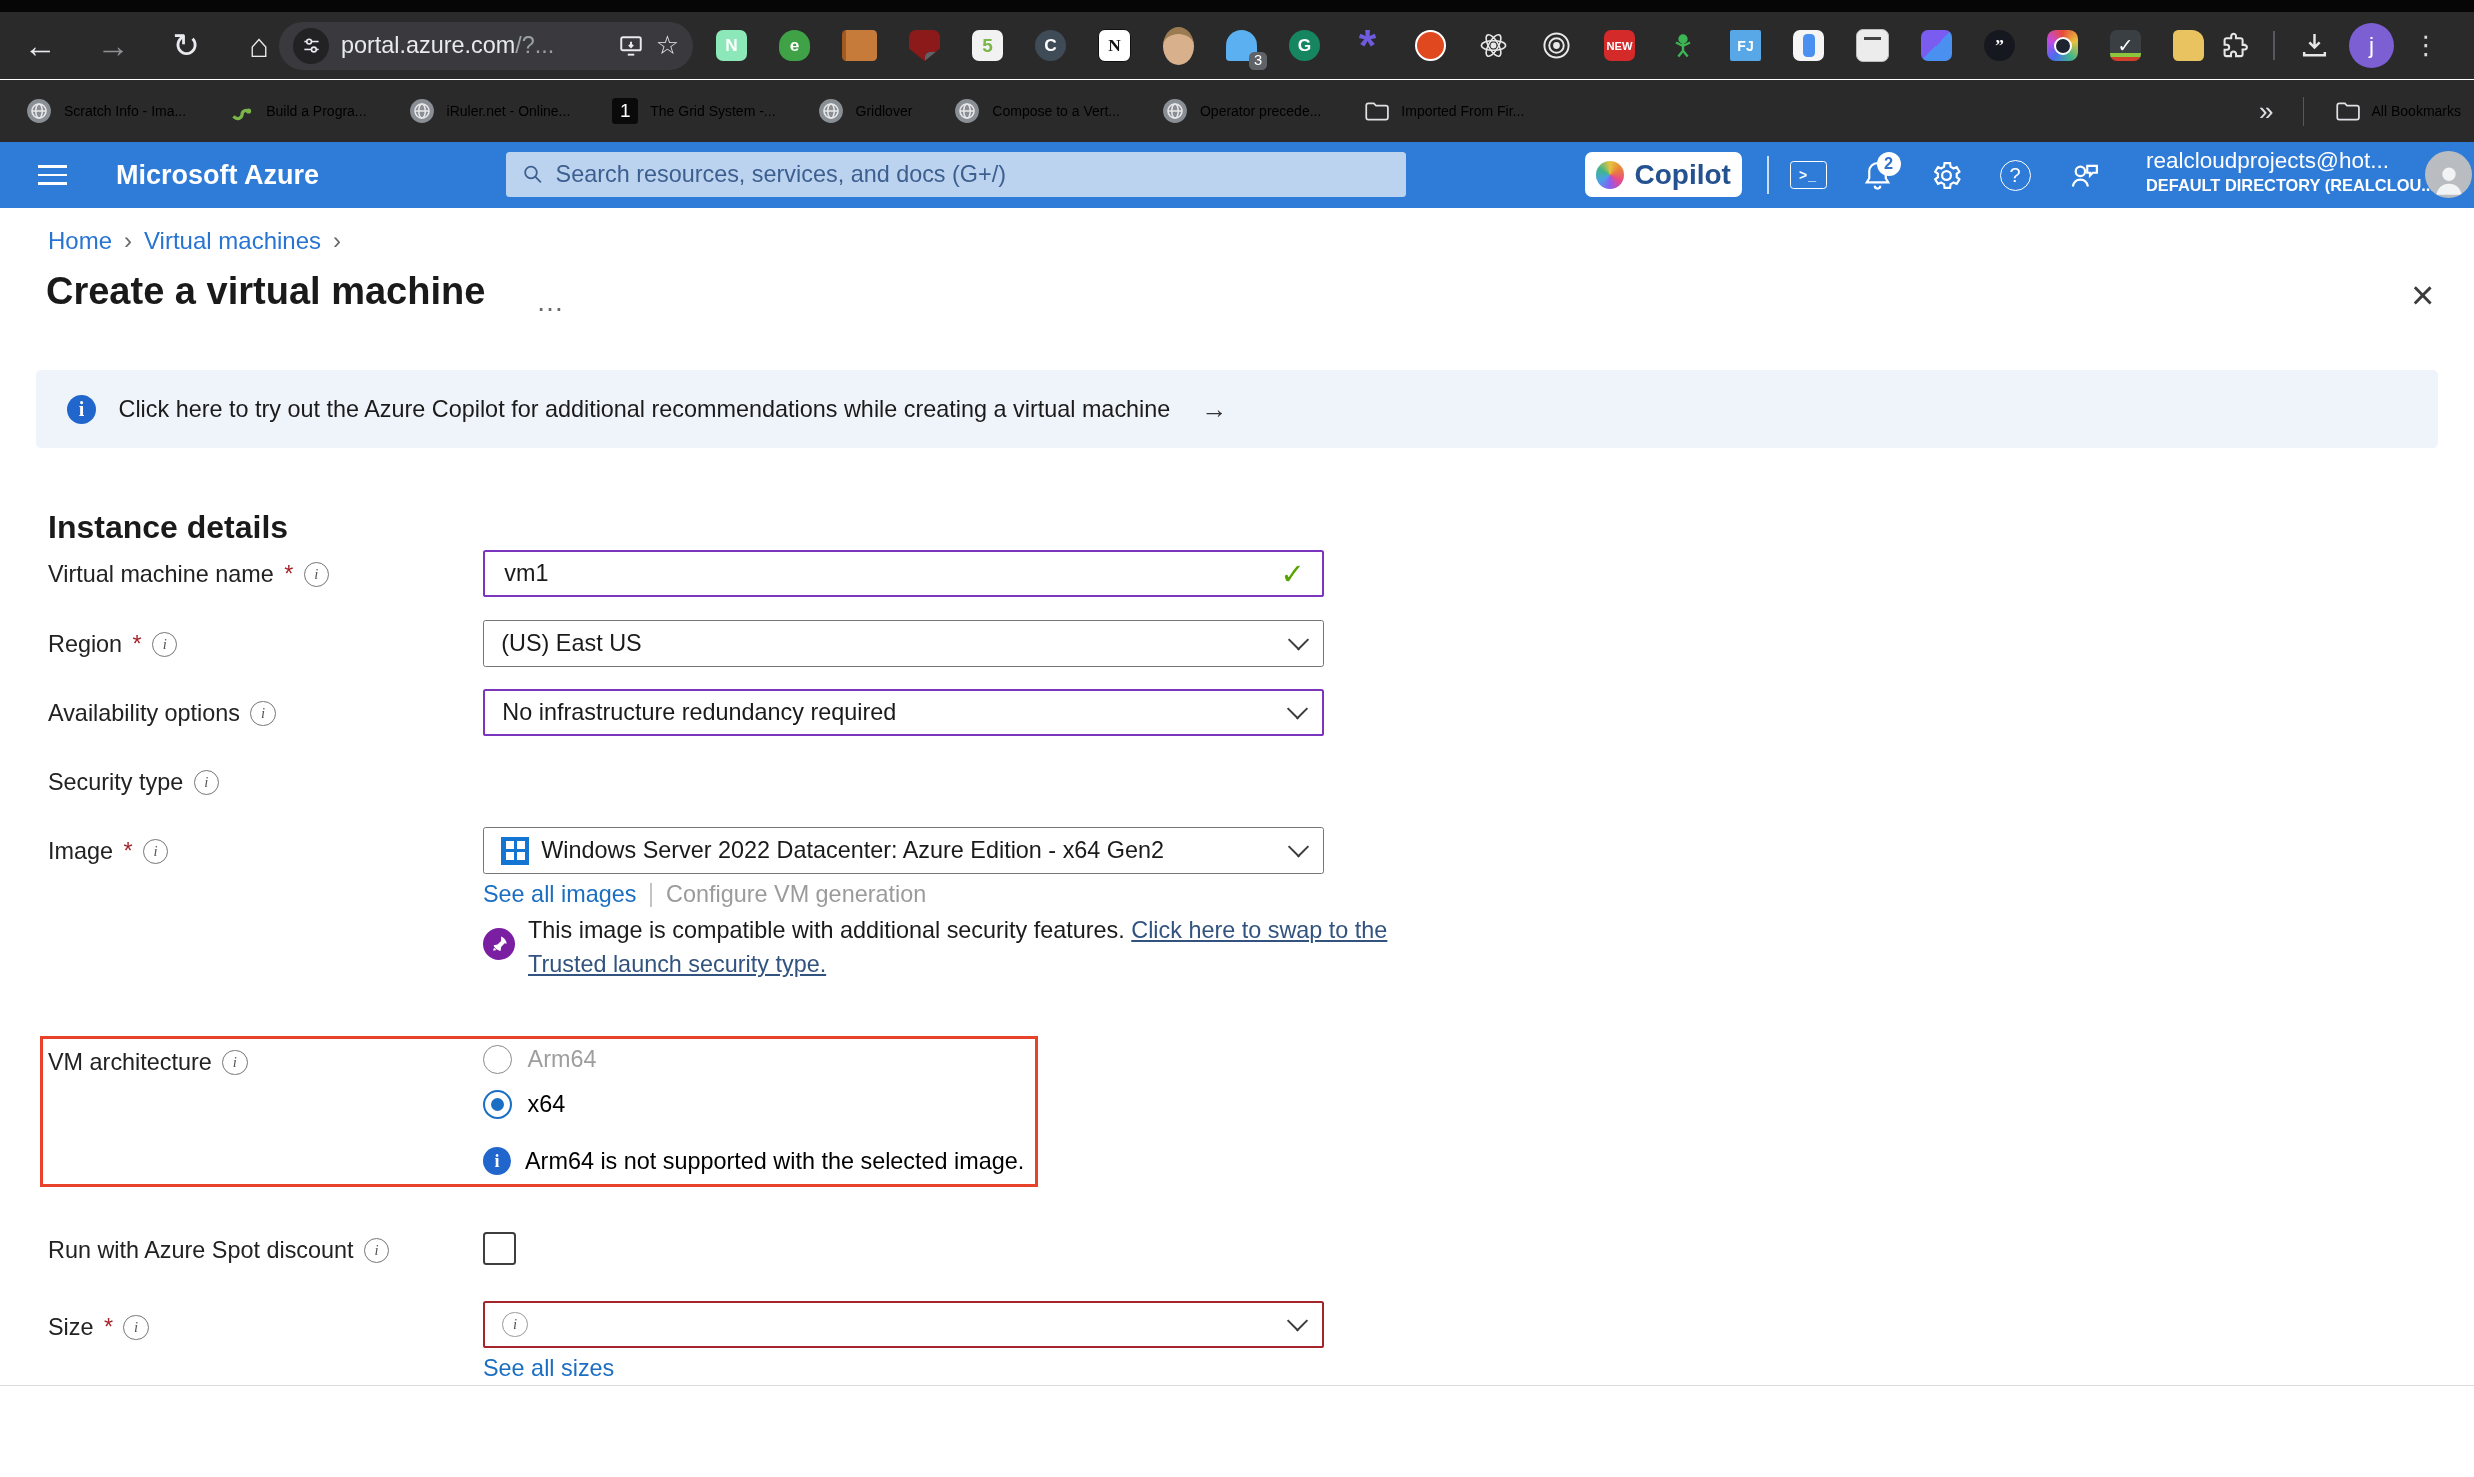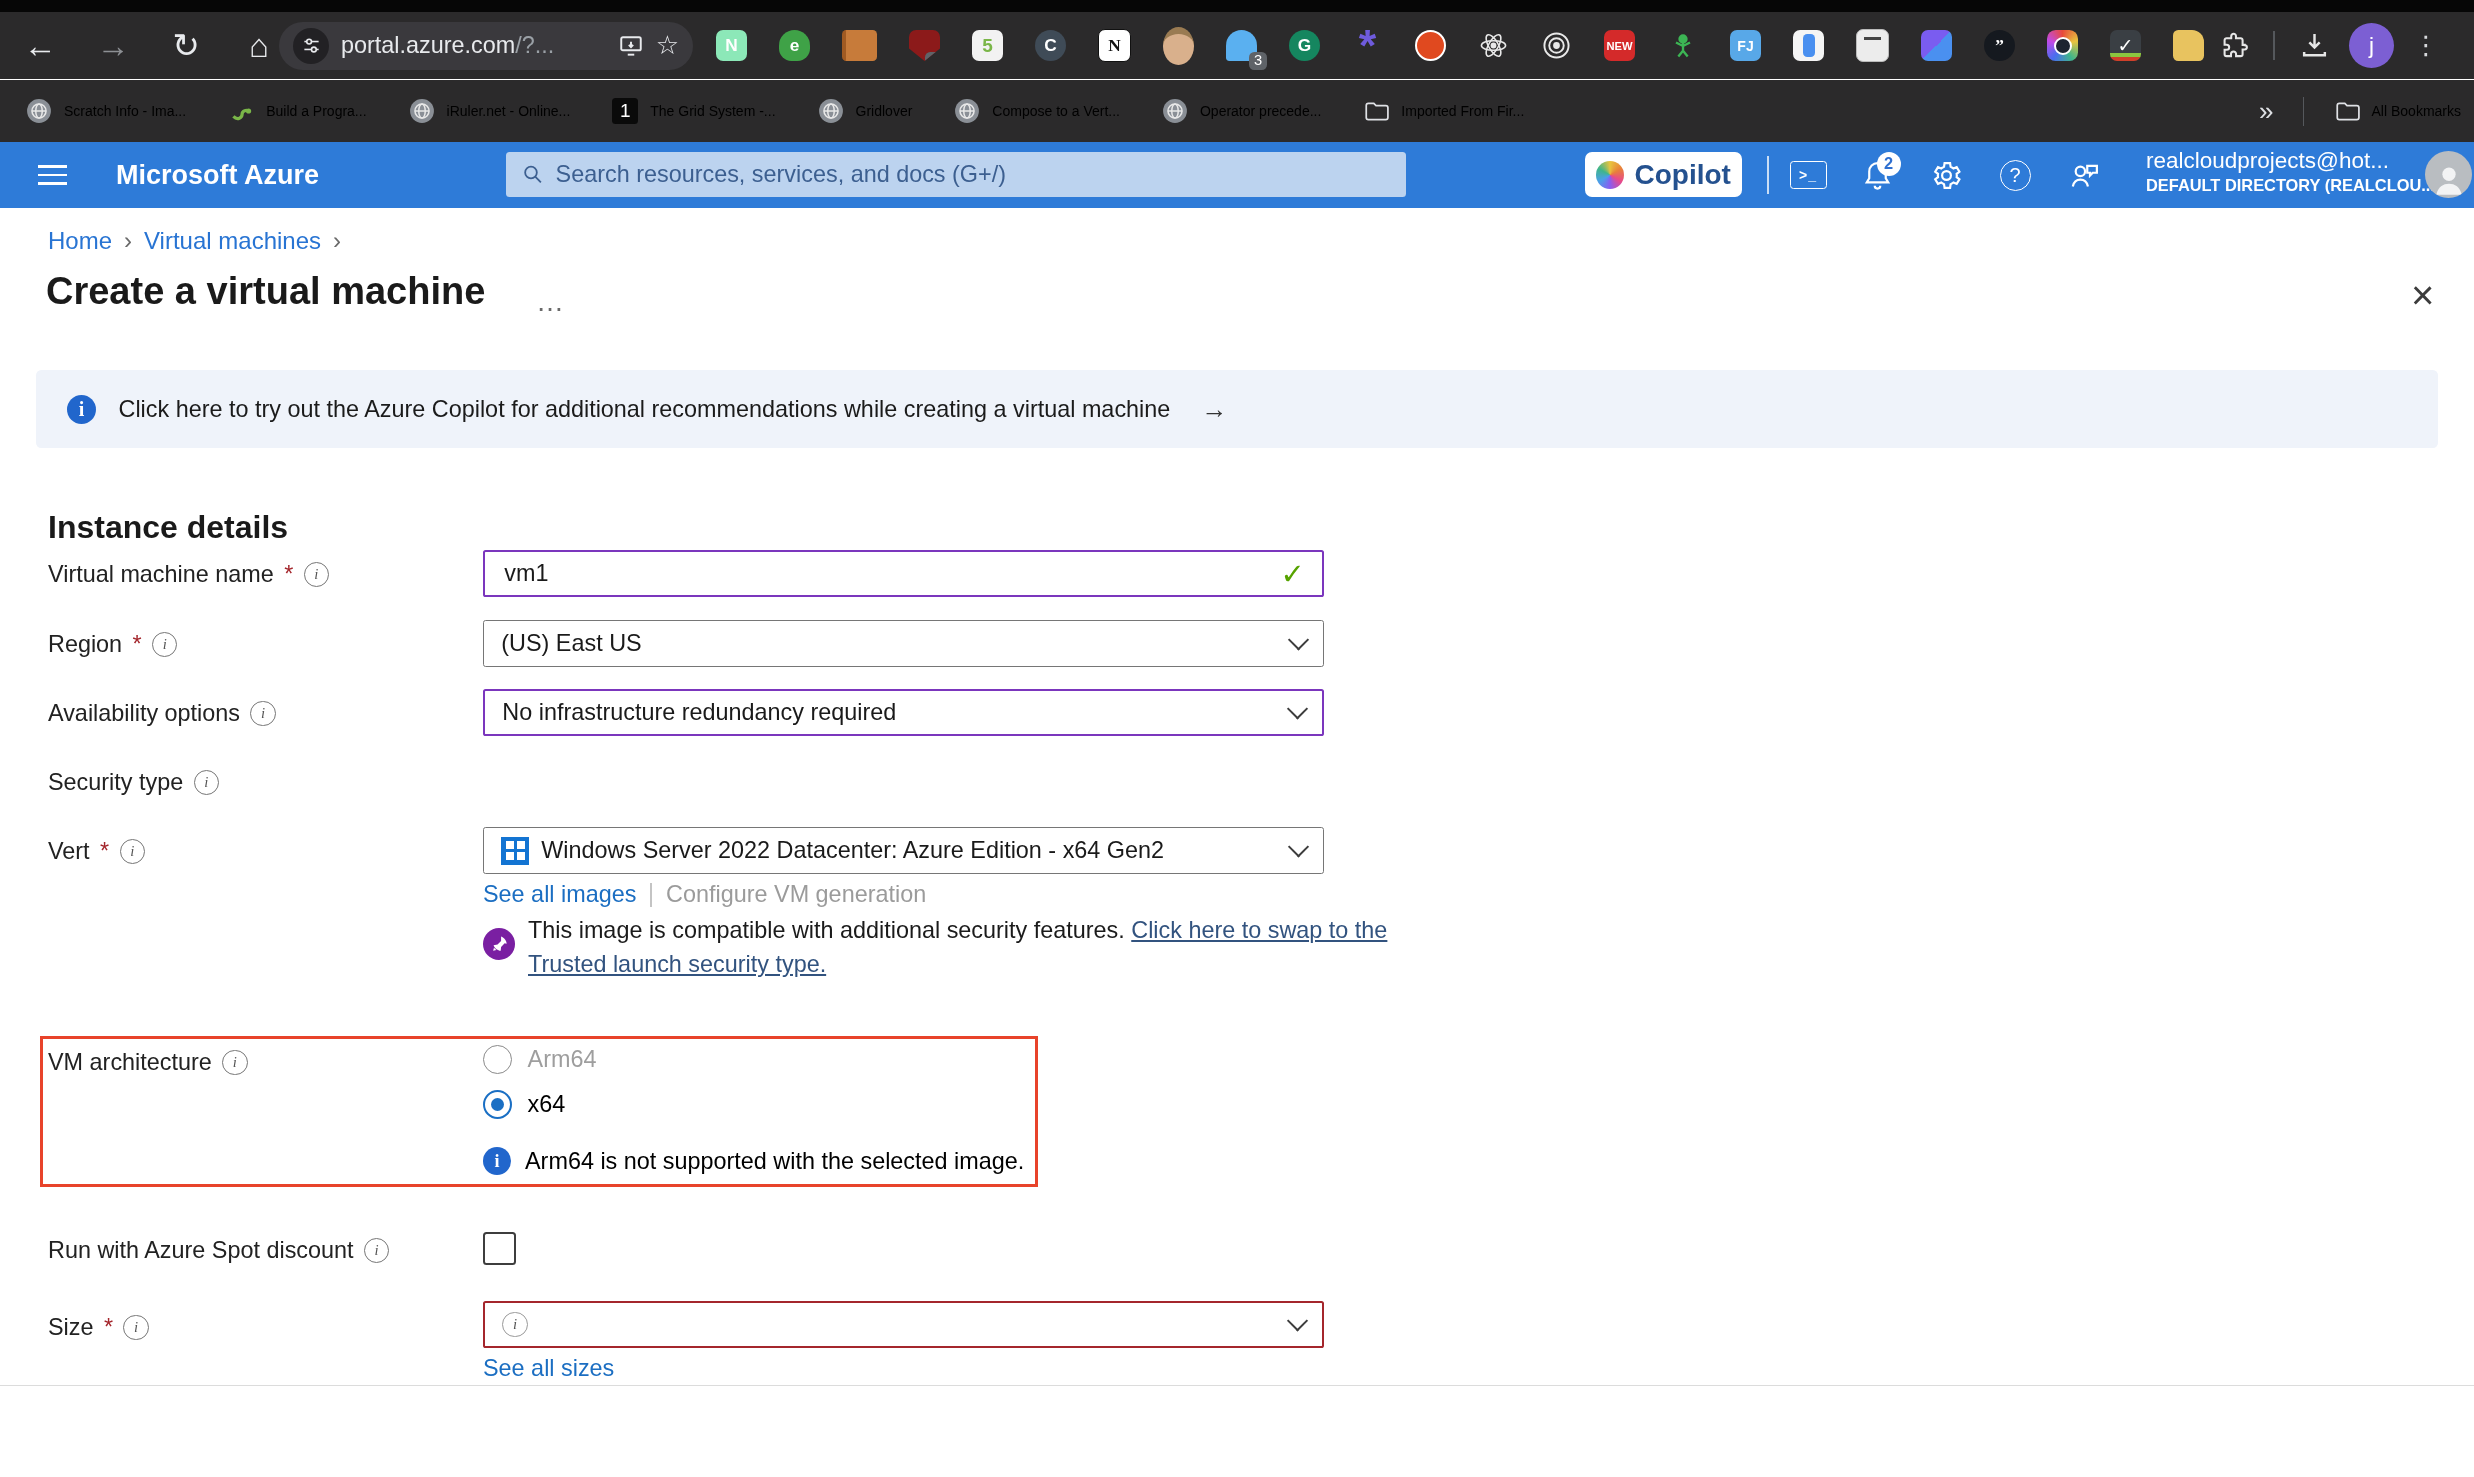--- a/index.html
+++ b/index.html
@@ -180,21 +180,21 @@
           <circle cx="12" cy="12" r="2" fill="#e8e8e8"></circle>
       </svg>
     </div>
     <div class="ext" style="background:#d42a2a;font-size:11.2px;border-radius:7px;">NEW</div>
     <div class="ext">
       <svg width="28" height="28" viewBox="0 0 24 24" stroke="#3cb554" stroke-width="2" fill="none">
         <circle cx="12" cy="6" r="3" fill="#3cb554"></circle>
           <path d="M12 9v7M12 12l-6-3M12 12l6-3M12 16l-4 5M12 16l4 5"></path>
       </svg>
     </div>
-    <div class="ext" style="background:#58a8e8;border-radius:7px;font-size:14px;">FJ</div>
+    <div class="ext" style="background:#58a8e8;border-radius:2px;font-size:14px;">FJ</div>
     <div class="ext" style="background:#f5f5f5;">
         <i style="width:12px;height:22.5px;background:#4a90f0;border-radius:4.3px;"></i>
       </div>
     <div class="ext" style="background:#ececec;border:0.9px solid #bbb;">
         <i style="width:17.3px;height:2.6px;background:#444;margin-top:-14px;"></i>
       </div>
     <div class="ext" style="background:linear-gradient(135deg,#7a5cf0 50%,#4a90f0 50%);border-radius:7px;"></div>
     <div class="ext" style="background:#15191f;border-radius:50%;font-family:'Liberation Serif',serif;">”</div>
     <div class="ext" style="background:conic-gradient(#e84a3a,#e8c33f,#3fb58a,#4a6df0,#c04ae8,#e84a3a);border-radius:8.7px;">
         <i style="width:14px;height:14px;border-radius:50%;background:#1d2430;border:2.6px solid #fff;"></i>
@@ -415,21 +415,21 @@
     <span>No infrastructure redundancy required</span>
     <span class="chev"></span>
   </div>
 
   <div class="abs flex lblrow" style="top:769px;">
     <span>Security type</span>
     <span class="info-o">i</span>
   </div>
 
   <div class="abs flex lblrow" style="top:838px;">
-    <span>Vert</span>
+    <span>Image</span>
     <span class="req">*</span>
     <span class="info-o">i</span>
   </div>
   <div class="abs ctl" style="top:827px;">
     <span class="winlogo">
         <i></i>
         <i></i>
         <i></i>
         <i></i>
       </span>

